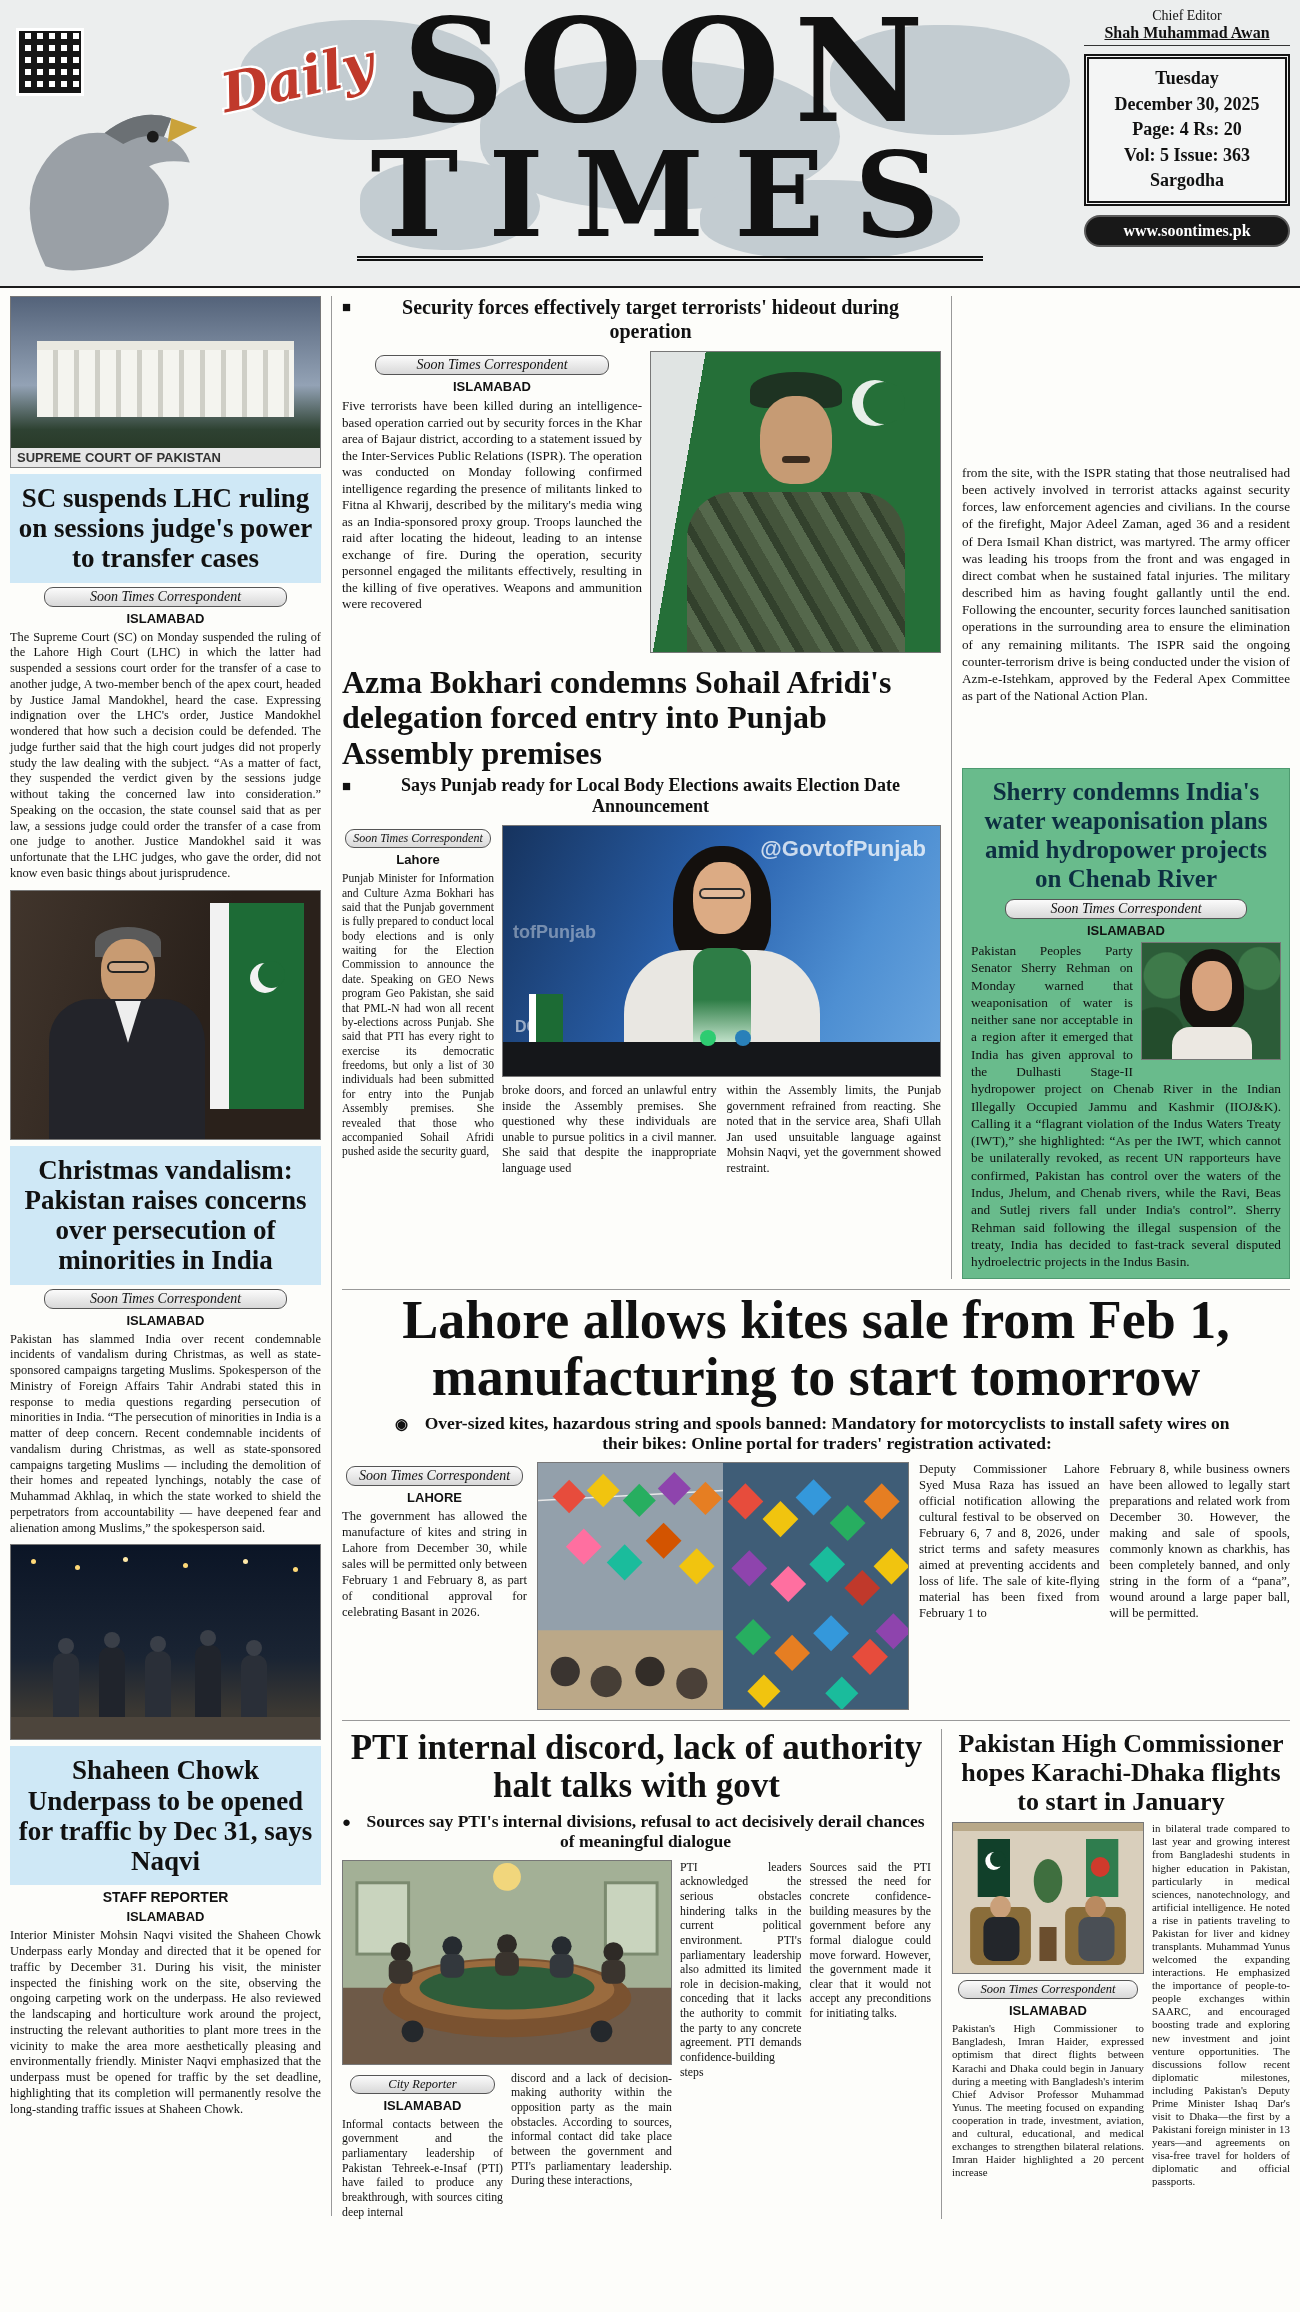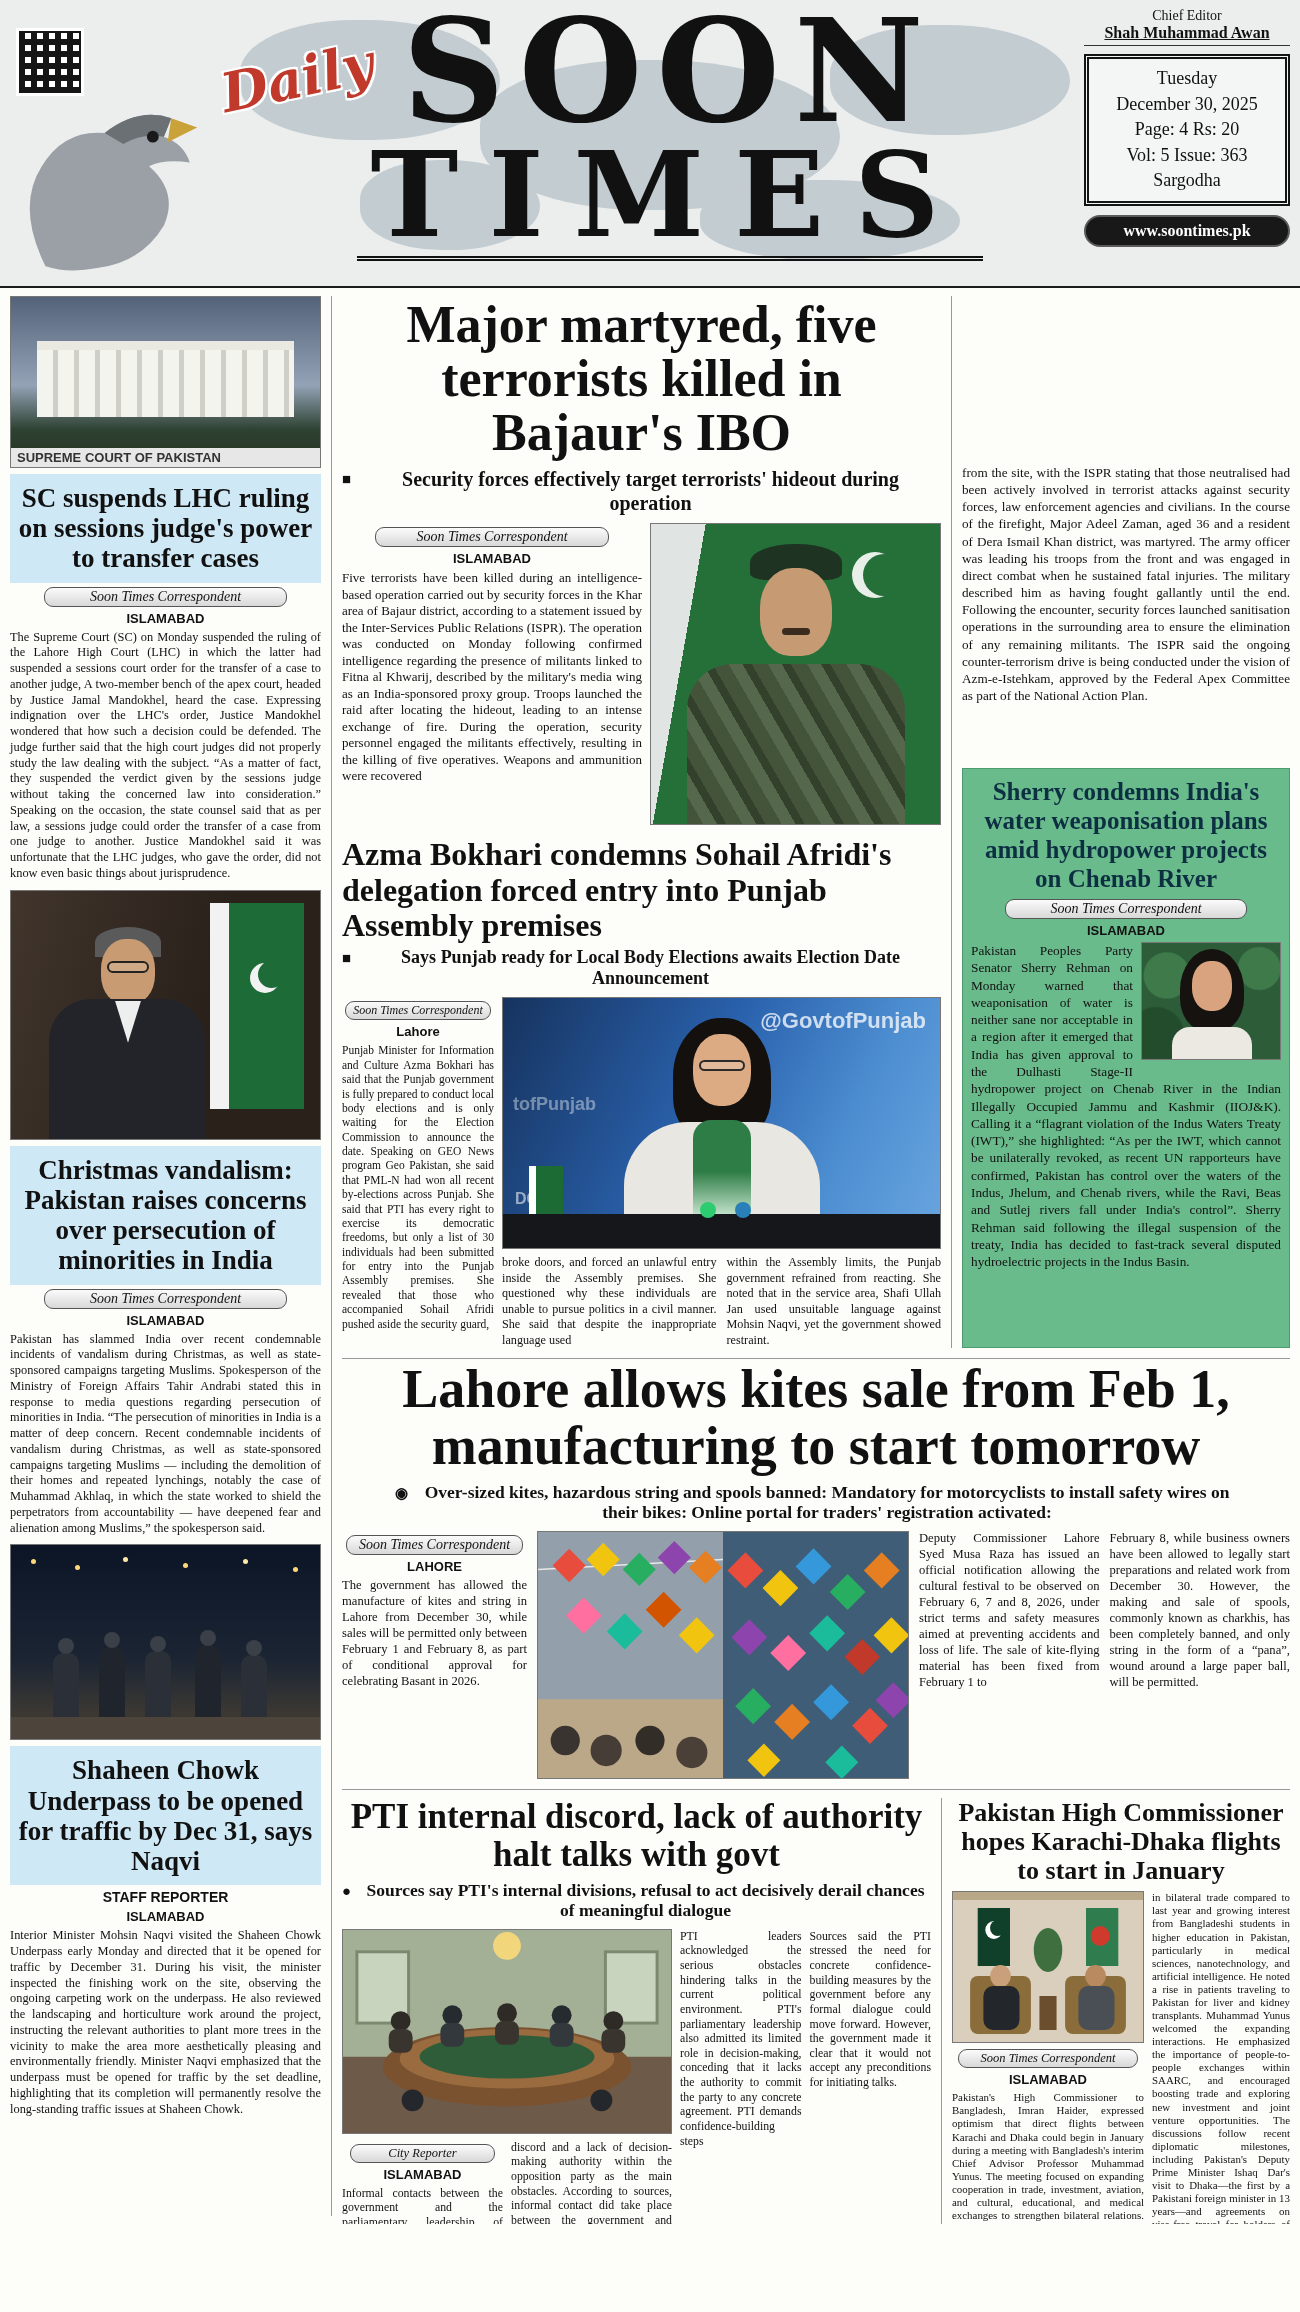--- a/index.html
+++ b/index.html
@@ -27,21 +27,21 @@
   .daily{position:absolute;left:-80px;top:40px;font-size:54px;font-style:italic;font-weight:bold;
          color:#c0392b;transform:rotate(-12deg);font-family:"DejaVu Serif",serif;
          text-shadow:2px 2px 0 #fff,-2px -2px 0 #fff,2px -2px 0 #fff,-2px 2px 0 #fff}
   .title1{font-family:"DejaVu Serif",serif;font-weight:bold;font-size:142px;line-height:.92;letter-spacing:14px}
   .title2{font-family:"DejaVu Serif",serif;font-weight:bold;font-size:118px;line-height:.98;letter-spacing:30px;
           display:inline-block;border-bottom:5px double #111;padding:0 14px 4px}
   .header-right{position:absolute;right:10px;top:8px;width:206px;text-align:center}
   .ce-label{font-size:14px}
   .ce-name{font-size:16px;font-weight:bold;text-decoration:underline;padding-bottom:3px;border-bottom:1px solid #333}
   .date-box{margin-top:8px;border:5px double #141414;background:#f4f5f5;padding:7px 4px;
-            font-weight:normal;font-size:18px;line-height:1.42}
+            font-weight:bold;font-size:18px;line-height:1.42}
   .site-box{margin-top:9px;background:#181818;color:#fff;border:2px solid #5a5a5a;border-radius:16px;
             padding:5px 4px;font-weight:bold;font-size:16px}
 
   
   .pub-bar{height:46px;background:#3e4f59;display:flex;align-items:center;gap:10px;padding:0 12px}
   .abc-wrap{display:flex;border:2px solid #0d0d0d;font-family:"Liberation Sans",sans-serif}
   .abc{background:#0d0d0d;color:#fff;font-weight:bold;font-size:18px;padding:2px 7px}
   .cert{background:#fff;color:#0d0d0d;font-weight:bold;font-size:18px;padding:2px 7px}
   .tagline{flex:1;text-align:center;color:#fff;font-style:italic;font-size:21px}
   .phone-wrap{display:flex;align-items:center;gap:8px}
@@ -275,21 +275,20 @@
       <div class="dateline" style="font-size:14px">STAFF REPORTER</div>
       <div class="dateline">ISLAMABAD</div>
       <div class="body-txt">Interior Minister Mohsin Naqvi visited the Shaheen Chowk Underpass early Monday and directed that it be opened for traffic by December 31. During his visit, the minister inspected the finishing work on the site, observing the ongoing carpeting work on the underpass. He also reviewed the landscaping and horticulture work around the project, instructing the relevant authorities to plant more trees in the vicinity to make the area more aesthetically pleasing and environmentally friendly. Minister Naqvi emphasized that the underpass must be opened for traffic by the set deadline, highlighting that its completion will permanently resolve the long-standing traffic issues at Shaheen Chowk.</div>
     </div>
 
     <div class="main">
 
       <div class="sec1">
         <div class="sec1-center">
 
-          <div class="hl-xl">Major martyred, five terrorists killed in Bajaur's IBO</div>
           <div class="subhead">
             <span class="bullet">■</span>
             <span>Security forces effectively target terrorists' hideout during operation</span>
           </div>
           <div class="major-row">
             <div class="major-left">
               <div class="byline">Soon Times Correspondent</div>
               <div class="dateline">ISLAMABAD</div>
               <div class="body-txt">Five terrorists have been killed during an intelligence-based operation carried out by security forces in the Khar area of Bajaur district, according to a statement issued by the Inter-Services Public Relations (ISPR). The operation was conducted on Monday following confirmed intelligence regarding the presence of militants linked to Fitna al Khwarij, described by the military's media wing as an India-sponsored proxy group. Troops launched the raid after locating the hideout, leading to an intense exchange of fire. During the operation, security personnel engaged the militants effectively, resulting in the killing of five operatives. Weapons and ammunition were recovered</div>
             </div>

